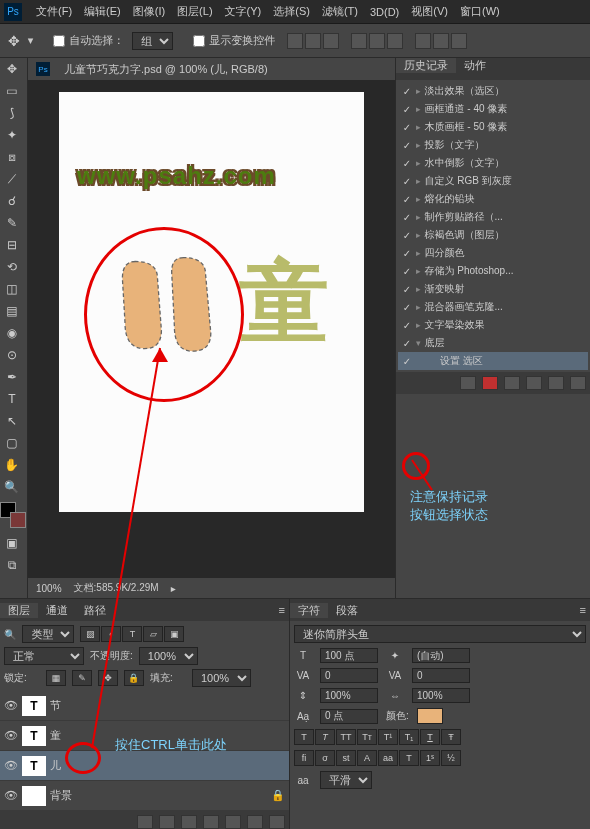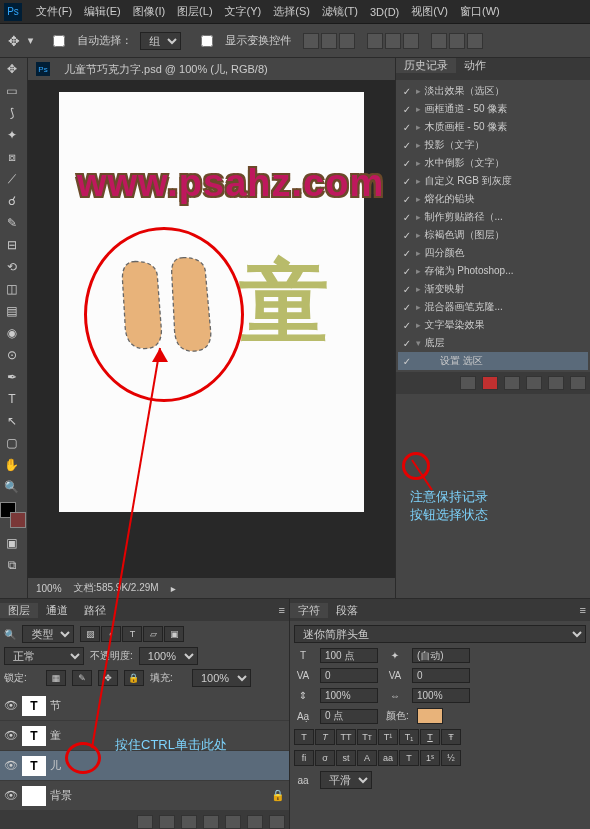--- a/index.html
+++ b/index.html
@@ -2,37 +2,37 @@
 <html><head>
 <meta charset="utf-8">
 <style>
 *{margin:0;padding:0;box-sizing:border-box;font-family:"Microsoft YaHei",sans-serif;}
 body{background:#535353;width:590px;height:829px;overflow:hidden;font-size:11px;color:#ccc;position:relative;}
 .menubar{background:#2a2a2a;height:24px;display:flex;align-items:center;padding:0 4px;border-bottom:1px solid #1a1a1a;}
 .ps-icon{width:18px;height:18px;background:#001e36;color:#31a8ff;font-size:10px;font-weight:normal;display:flex;align-items:center;justify-content:center;margin-right:8px;}
 .menu-item{padding:0 6px;color:#ccc;cursor:pointer;font-size:11px;}
 .options-bar{background:#454545;height:34px;display:flex;align-items:center;padding:0 8px;gap:8px;border-bottom:1px solid #2a2a2a;}
 .arrow-icon{color:#ccc;font-size:14px;}
-.checkbox-label{display:flex;align-items:center;gap:12px;font-size:11px;padding-left:12px;}
+.checkbox-label{display:flex;align-items:center;gap:4px;font-size:11px;padding-left:12px;}
 input[type=checkbox]{width:12px;height:12px;}
 select{background:#3a3a3a;color:#ccc;border:1px solid #222;padding:1px 4px;font-size:11px;}
 .opt-icon{width:16px;height:16px;background:#555;border:1px solid #333;}
 .opt-group{display:flex;gap:2px;margin-left:4px;}
 .workspace{display:flex;height:540px;}
 .toolbox{width:28px;background:#454545;display:flex;flex-direction:column;border-right:1px solid #2a2a2a;}
 .tool{width:24px;height:22px;display:flex;align-items:center;justify-content:center;color:#ccc;font-size:12px;cursor:pointer;}
 .swatch{width:26px;height:26px;position:relative;margin:4px 0;}
 .swatch-fg{width:16px;height:16px;background:#000;border:1px solid #888;position:absolute;top:0;left:0;}
 .swatch-bg{width:16px;height:16px;background:#7a3838;border:1px solid #888;position:absolute;bottom:0;right:0;}
 .doc-area{flex:1;background:#282828;display:flex;flex-direction:column;}
 .doc-tab{background:#454545;height:22px;display:flex;align-items:center;padding:0 8px;gap:6px;font-size:11px;}
 .doc-tab .ps-icon{width:14px;height:14px;font-size:8px;}
 .canvas-wrap{flex:1;background:#282828;padding:12px;position:relative;}
 .canvas{background:#fcfcfc;width:305px;height:420px;position:relative;margin:0 auto;}
-.watermark{position:absolute;top:70px;left:18px;font-size:38px;font-weight:900;color:#be185d;text-shadow:-2px -2px 0 #6b4a2a,2px -2px 0 #6b4a2a,-2px 2px 0 #6b4a2a,2px 2px 0 #6b4a2a;letter-spacing:1px;}
+.watermark{position:absolute;top:70px;left:18px;font-size:24px;font-weight:900;color:#4d7c0f;text-shadow:-2px -2px 0 #6b4a2a,2px -2px 0 #6b4a2a,-2px 2px 0 #6b4a2a,2px 2px 0 #6b4a2a;letter-spacing:1px;}
 .char1{position:absolute;top:150px;left:40px;width:130px;height:130px;}
 .char1 svg{width:100%;height:100%;}
 .char2{position:absolute;top:150px;left:180px;font-size:90px;font-weight:900;color:#b8bb6a;}
 .red-circle1{position:absolute;top:135px;left:25px;width:160px;height:175px;border:3px solid #e40000;border-radius:50%;}
 .status-bar{background:#454545;height:20px;display:flex;align-items:center;padding:0 8px;font-size:10px;gap:12px;}
 .panels-right{width:195px;background:#454545;border-left:1px solid #2a2a2a;}
 .panel-tabs{display:flex;background:#383838;height:22px;align-items:flex-start;}
 .panel-tab{padding:0 8px;font-size:11px;cursor:pointer;}
 .panel-tab.active{background:#454545;}
 .panel-body{padding:2px;}
@@ -174,21 +174,21 @@
     </div>
     <div class="panel-body">
       <div class="history-item">
           <span class="chk">✓</span>
           <span class="arrow">▸</span>
           <span>淡出效果（选区）</span>
         </div>
       <div class="history-item">
           <span class="chk">✓</span>
           <span class="arrow">▸</span>
-          <span>画框通道 - 50 像素</span>
+          <span>画框通道 - 40 像素</span>
         </div>
       <div class="history-item">
           <span class="chk">✓</span>
           <span class="arrow">▸</span>
           <span>木质画框 - 50 像素</span>
         </div>
       <div class="history-item">
           <span class="chk">✓</span>
           <span class="arrow">▸</span>
           <span>投影（文字）</span>

